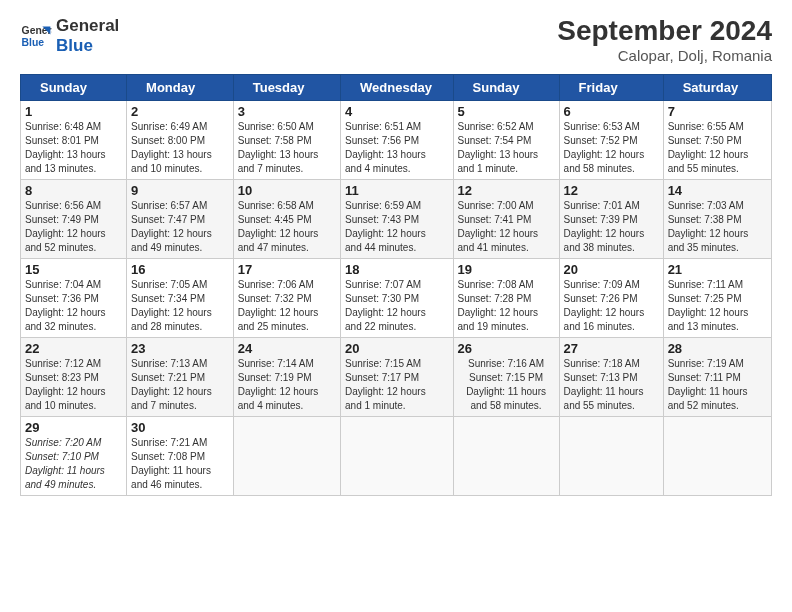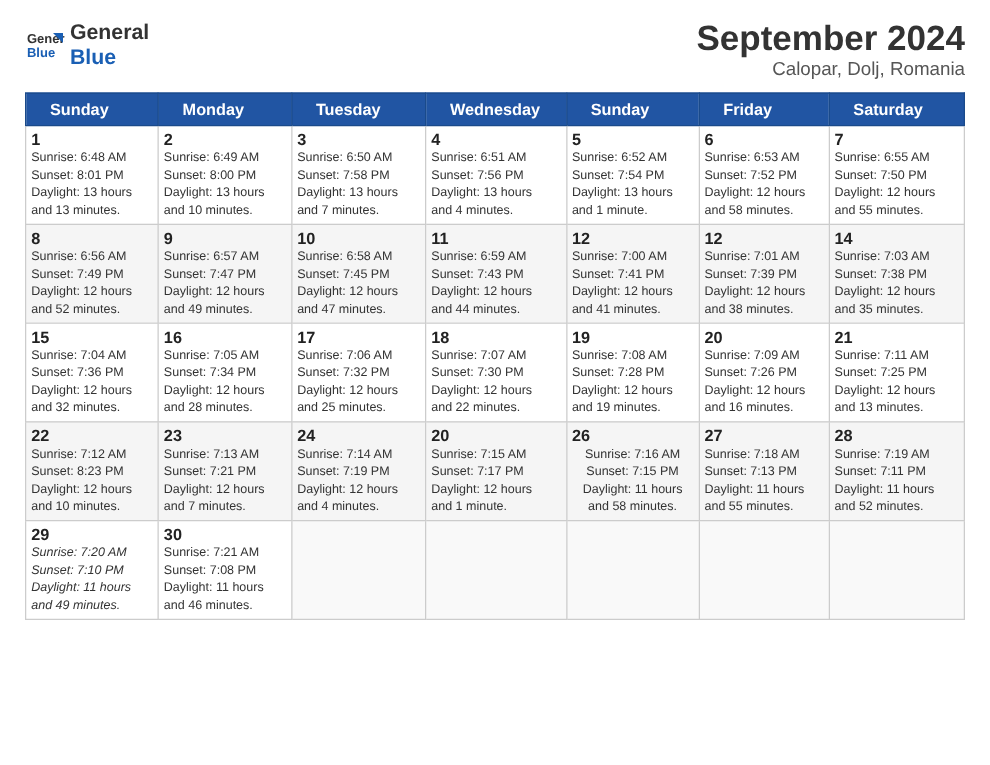--- a/index.html
+++ b/index.html
@@ -183,21 +183,21 @@
           <td>
             <span class="day-num">9</span>
             <div class="day-info" style="white-space: pre-line;">Sunrise: 6:57 AM
 Sunset: 7:47 PM
 Daylight: 12 hours
 and 49 minutes.</div>
           </td>
           <td>
             <span class="day-num">10</span>
             <div class="day-info" style="white-space: pre-line;">Sunrise: 6:58 AM
-Sunset: 7:45 PM
+Sunset: 4:45 PM
 Daylight: 12 hours
 and 47 minutes.</div>
           </td>
           <td>
             <span class="day-num">11</span>
             <div class="day-info" style="white-space: pre-line;">Sunrise: 6:59 AM
 Sunset: 7:43 PM
 Daylight: 12 hours
 and 44 minutes.</div>
           </td>

